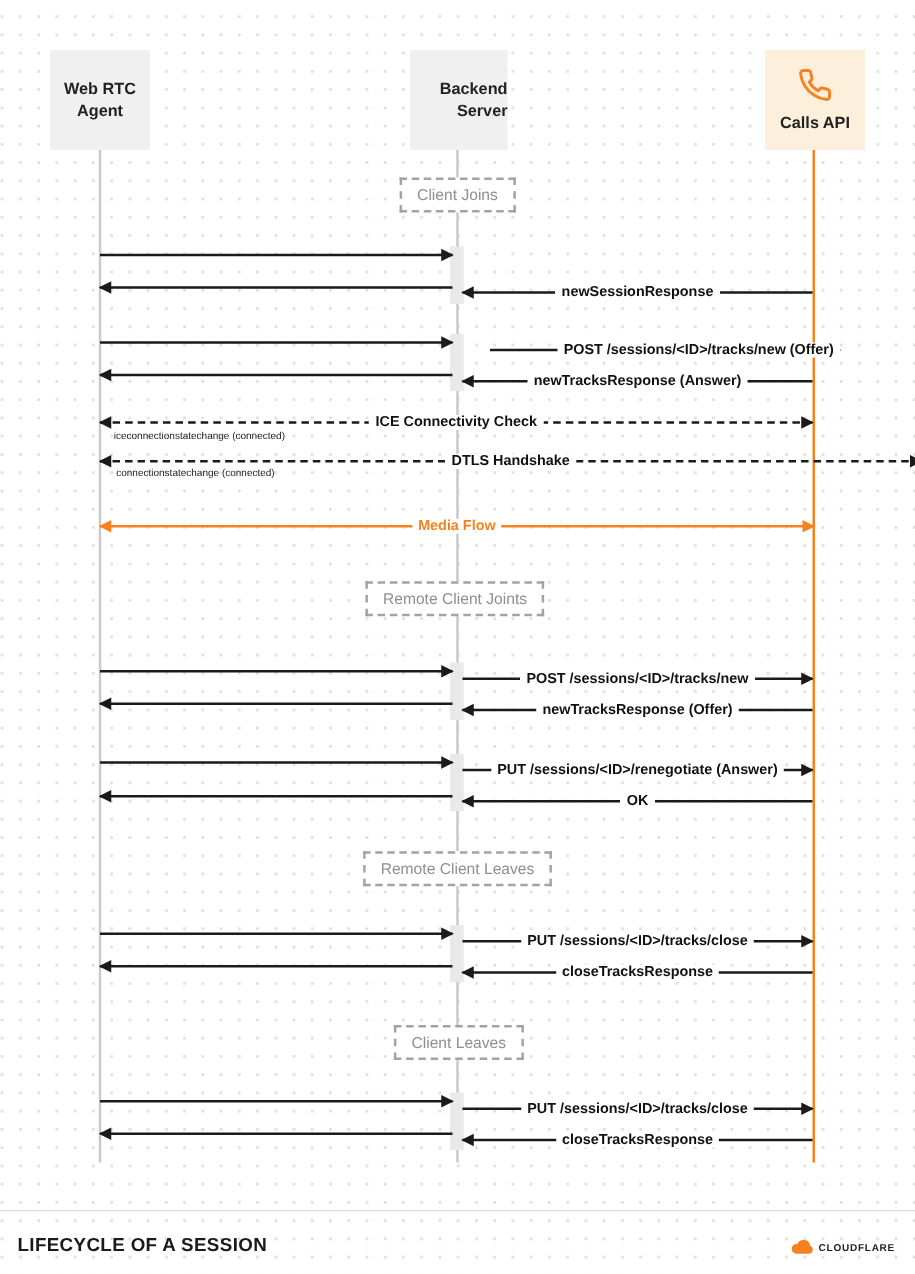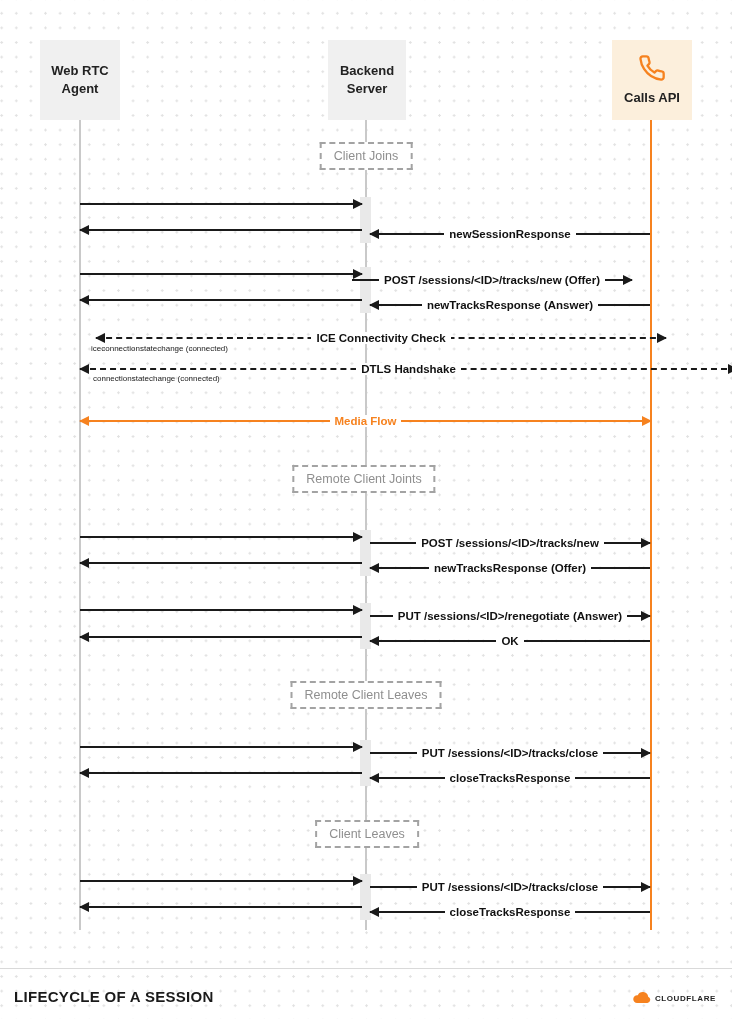--- a/index.html
+++ b/index.html
@@ -43,21 +43,21 @@
   .brand span { font-weight:bold; font-size:8px; letter-spacing:.6px; color:#222; }
 </style>
 </head>
 <body>
 
 <div class="canvas">
 
   <div class="actor" style="left:40px;top:40px;width:80px;height:80px;">
     <span>Web RTC Agent</span>
   </div>
-  <div class="actor" style="left:328px;top:40px;width:78px;height:80px;">
+  <div class="actor" style="left:328px;top:40px;width:78px;height:80px;text-align:right;">
     <span>Backend Server</span>
   </div>
   <div class="actor calls" style="left:612px;top:40px;width:80px;height:80px;">
     <svg width="28" height="28" viewBox="0 0 24 24" fill="none" stroke="#f6821f" stroke-width="2" stroke-linecap="round" stroke-linejoin="round">
       <path d="M22 16.92v3a2 2 0 0 1-2.18 2 19.79 19.79 0 0 1-8.63-3.07 19.5 19.5 0 0 1-6-6 19.79 19.79 0 0 1-3.07-8.67A2 2 0 0 1 4.11 2h3a2 2 0 0 1 2 1.72 12.84 12.84 0 0 0 .7 2.81 2 2 0 0 1-.45 2.11L8.09 9.91a16 16 0 0 0 6 6l1.27-1.27a2 2 0 0 1 2.11-.45 12.84 12.84 0 0 0 2.81.7A2 2 0 0 1 22 16.92z"></path>
     </svg>
     <span>Calls API</span>
   </div>
 
   <div class="lifeline" style="left:79px;top:120px;height:810px;"></div>
@@ -86,36 +86,36 @@
   </div>
   <div class="msg" style="left:80px;top:223px;width:282px;">
     <div class="line"></div>
       <span class="head l"></span>
   </div>
 
   <div class="msg" style="left:80px;top:267px;width:282px;">
     <div class="line"></div>
       <span class="head r"></span>
   </div>
-  <div class="msg" style="left:352px;top:273px;width:280px;">
+  <div class="msg" style="left:392px;top:273px;width:280px;justify-content:flex-end;">
     <div class="line"></div>
     <span class="mlabel">POST /sessions/&lt;ID&gt;/tracks/new (Offer)</span>
     <span class="head r"></span>
   </div>
   <div class="msg" style="left:370px;top:298px;width:280px;">
     <div class="line"></div>
     <span class="mlabel">newTracksResponse (Answer)</span>
     <span class="head l"></span>
   </div>
   <div class="msg" style="left:80px;top:293px;width:282px;">
     <div class="line"></div>
       <span class="head l"></span>
   </div>
 
-  <div class="msg dashed" style="left:80px;top:331px;width:570px;margin-left:16px;">
+  <div class="msg dashed" style="left:80px;top:331px;width:570px;">
     <div class="line"></div>
     <span class="mlabel">ICE Connectivity Check</span>
     <span class="head l"></span>
     <span class="head r"></span>
   </div>
   <div class="note" style="left:91px;top:344px;text-align:center;">iceconnectionstatechange (connected)</div>
 
   <div class="msg dashed" style="left:80px;top:362px;width:657px;">
     <div class="line"></div>
     <span class="mlabel">DTLS Handshake</span>

